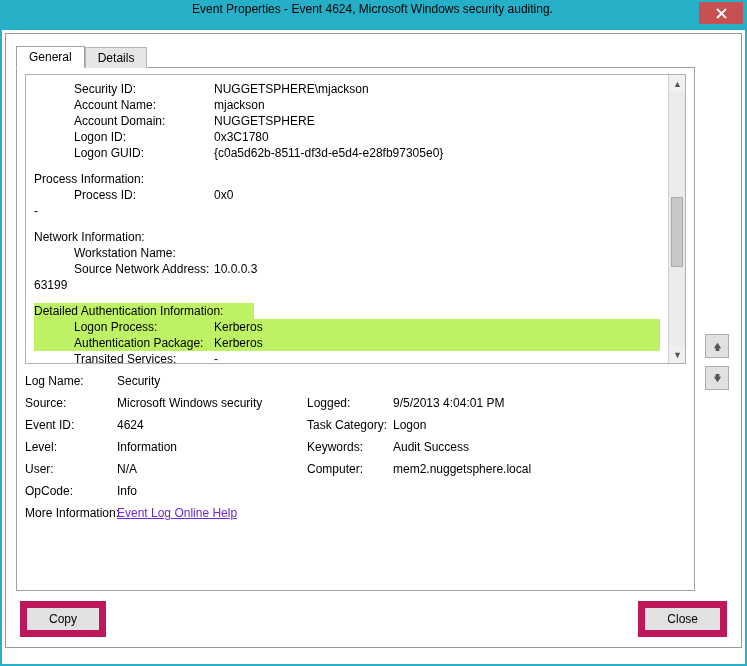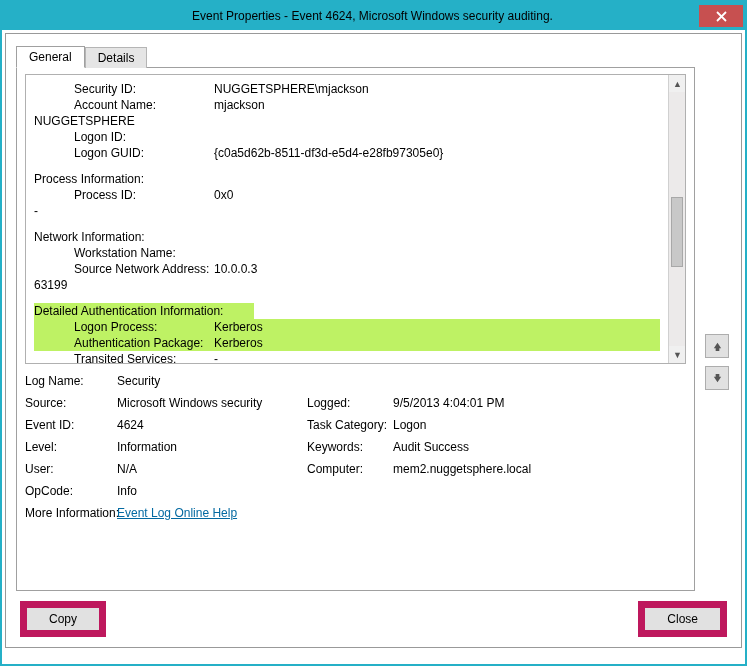--- a/index.html
+++ b/index.html
@@ -1,18 +1,18 @@
 <!DOCTYPE html>
 <html><head>
 <meta charset="utf-8">
 <style>
   * { box-sizing: border-box; }
   html,body { margin:0; padding:0; font-family: "Segoe UI", Tahoma, sans-serif; font-size:12px; color:#000; background:#fff;}
   .window { width:747px; height:666px; border:2px solid #25b0c7; background:#fff; display:flex; flex-direction:column;}
-  .titlebar { height:28px; background:#25b0c7; display:flex; align-items:center; justify-content:space-between;}
+  .titlebar { height:28px; background:#25b0c7; display:flex; justify-content:space-between;}
   .title-text { flex:1; text-align:center; font-size:12px; color:#000;}
   .close-btn { width:44px; height:22px; background:#c75050; color:#fff; display:flex; align-items:center; justify-content:center; margin-right:2px; cursor:pointer; font-size:14px; font-family:sans-serif;}
   .client { flex:1; border:1px solid #999; margin:3px 3px 16px 3px; display:flex; flex-direction:column; padding:5px 10px 10px 10px; position:relative;}
   .tabs-row { display:flex; align-items:flex-end; height:24px; margin-top:4px;}
   .tab { border:1px solid #a0a0a0; border-bottom:none; padding:3px 12px 3px 12px; background:#fff; position:relative; top:1px; cursor:pointer; font-size:12px;}
   .tab.inactive { background:#e5e5e5; border-color:#b5b5b5;}
   .tab.active { z-index:2; border-bottom:1px solid #fff;}
   .tabpage { border:1px solid #a0a0a0; flex:1; display:flex; flex-direction:column; padding:6px 8px 10px 8px;}
   .detail-frame { border:1px solid #b0b0b0; height:290px; position:relative; padding:2px 2px 2px 2px; overflow:hidden;}
   .detail-scroll { position:absolute; top:0; right:0; bottom:0; width:17px; background:#eceaea; border-left:1px solid #d0d0d0;}
@@ -23,21 +23,21 @@
   .detail-body { position:absolute; left:0; top:0; right:17px; bottom:0; overflow:hidden; padding:6px 8px; font-size:12px; line-height:16px;}
   .row { display:flex;}
   .lbl0 { width:152px; padding-left:0;}
   .lbl1 { width:180px; padding-left:40px;}
   .lbl1v { flex:1;}
   .hl { background:#bef264;}
   .section { margin-top:10px;}
   .meta-grid { margin-top:10px; display:grid; grid-template-columns: 92px 190px 86px auto; row-gap:8px; font-size:12px; align-items:center;}
   .meta-grid .lab { color:#000;}
   .meta-grid .lab.more { grid-column:1 / span 1; white-space:nowrap; width:110px;}
-  .link { color:#0369a1; text-decoration:underline; cursor:pointer;}
+  .link { color:#6d28d9; text-decoration:underline; cursor:pointer;}
   .button-row { margin-top:auto; display:flex; justify-content:space-between; padding:10px 4px 0 4px;}
   .btn { border:7px solid #be185d; background:#e1e1e1; padding:4px 22px; font-size:12px; cursor:pointer; font-family:inherit;}
   .side-nav { position:absolute; right:12px; top:300px; display:flex; flex-direction:column; gap:8px;}
   .nav-btn { width:24px; height:24px; border:1px solid #adadad; background:#e1e1e1; display:flex; align-items:center; justify-content:center; font-size:12px; cursor:pointer; color:#555;}
   .nav-btn svg { width:11px; height:11px; fill:#555;}
   .close-btn svg { width:11px; height:11px; }
   .close-btn svg line { stroke:#fff; stroke-width:1.8;}
   .content-col { display:flex; flex-direction:column; flex:1; margin-right:36px;}
 </style>
 </head>
@@ -69,24 +69,26 @@
 
             <div class="row">
                 <div class="lbl1">Security ID:</div>
                 <div class="lbl1v">NUGGETSPHERE\mjackson</div>
               </div>
             <div class="row">
                 <div class="lbl1">Account Name:</div>
                 <div class="lbl1v">mjackson</div>
               </div>
             <div class="row">
+                <div class="lbl1">Account Domain:</div>
                 <div class="lbl1v">NUGGETSPHERE</div>
               </div>
             <div class="row">
                 <div class="lbl1">Logon ID:</div>
+                <div class="lbl1v">0x3C1780</div>
               </div>
             <div class="row">
                 <div class="lbl1">Logon GUID:</div>
                 <div class="lbl1v">{c0a5d62b-8511-df3d-e5d4-e28fb97305e0}</div>
               </div>
 
             <div class="section">
               <div class="row">
                   <div class="lbl0">Process Information:</div>
                 </div>

